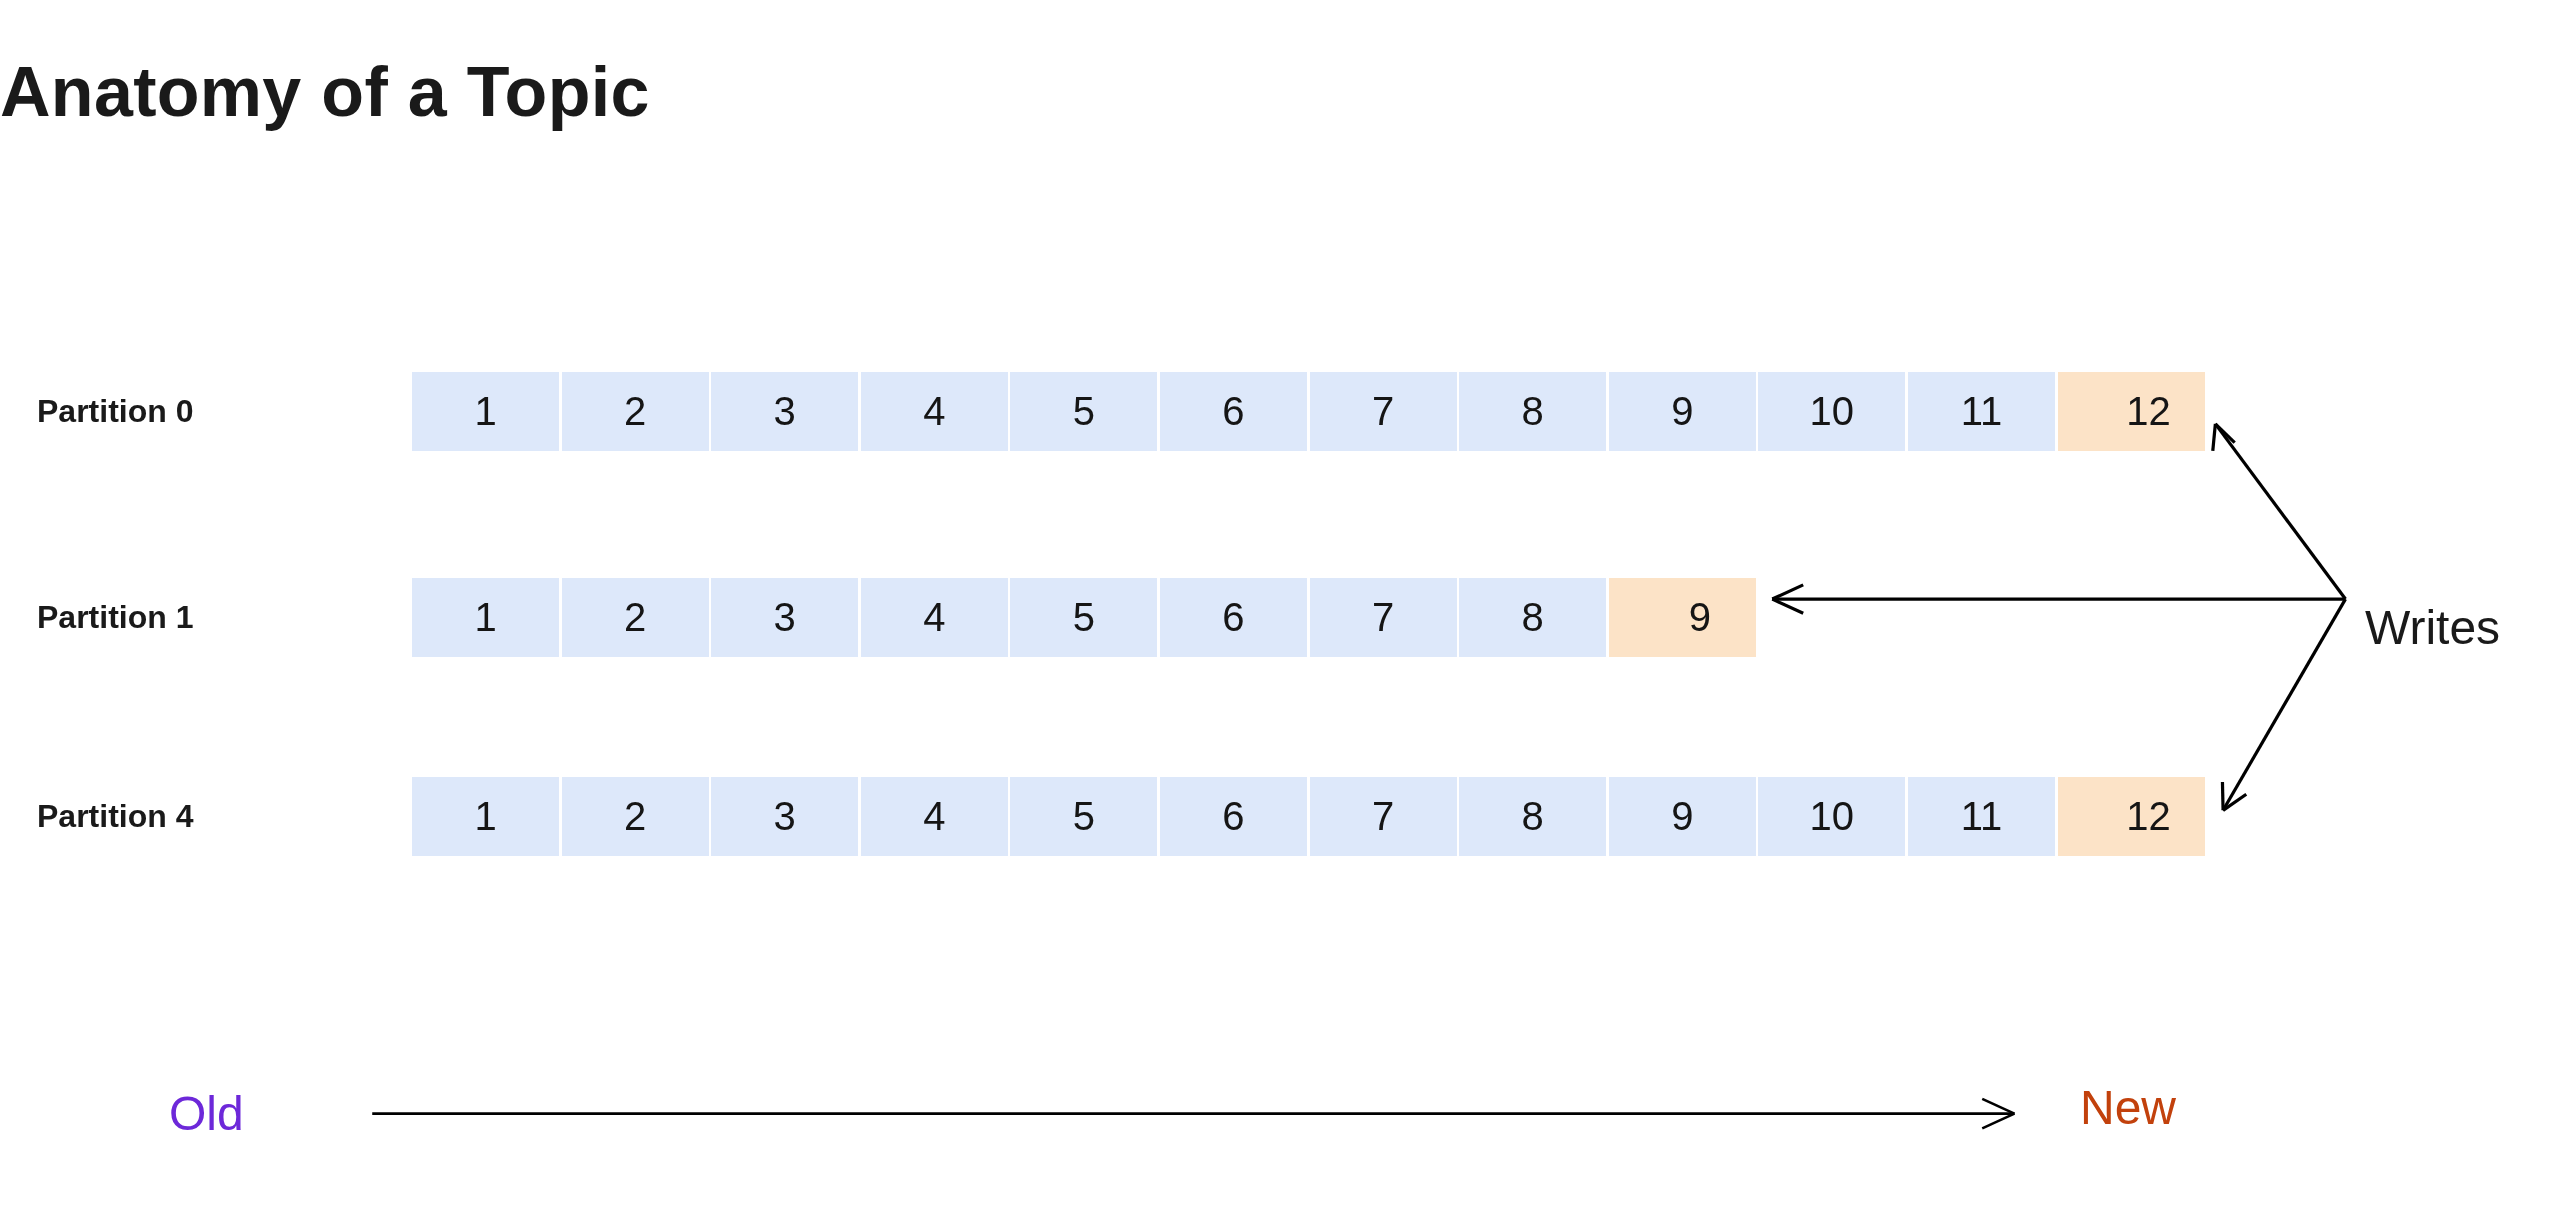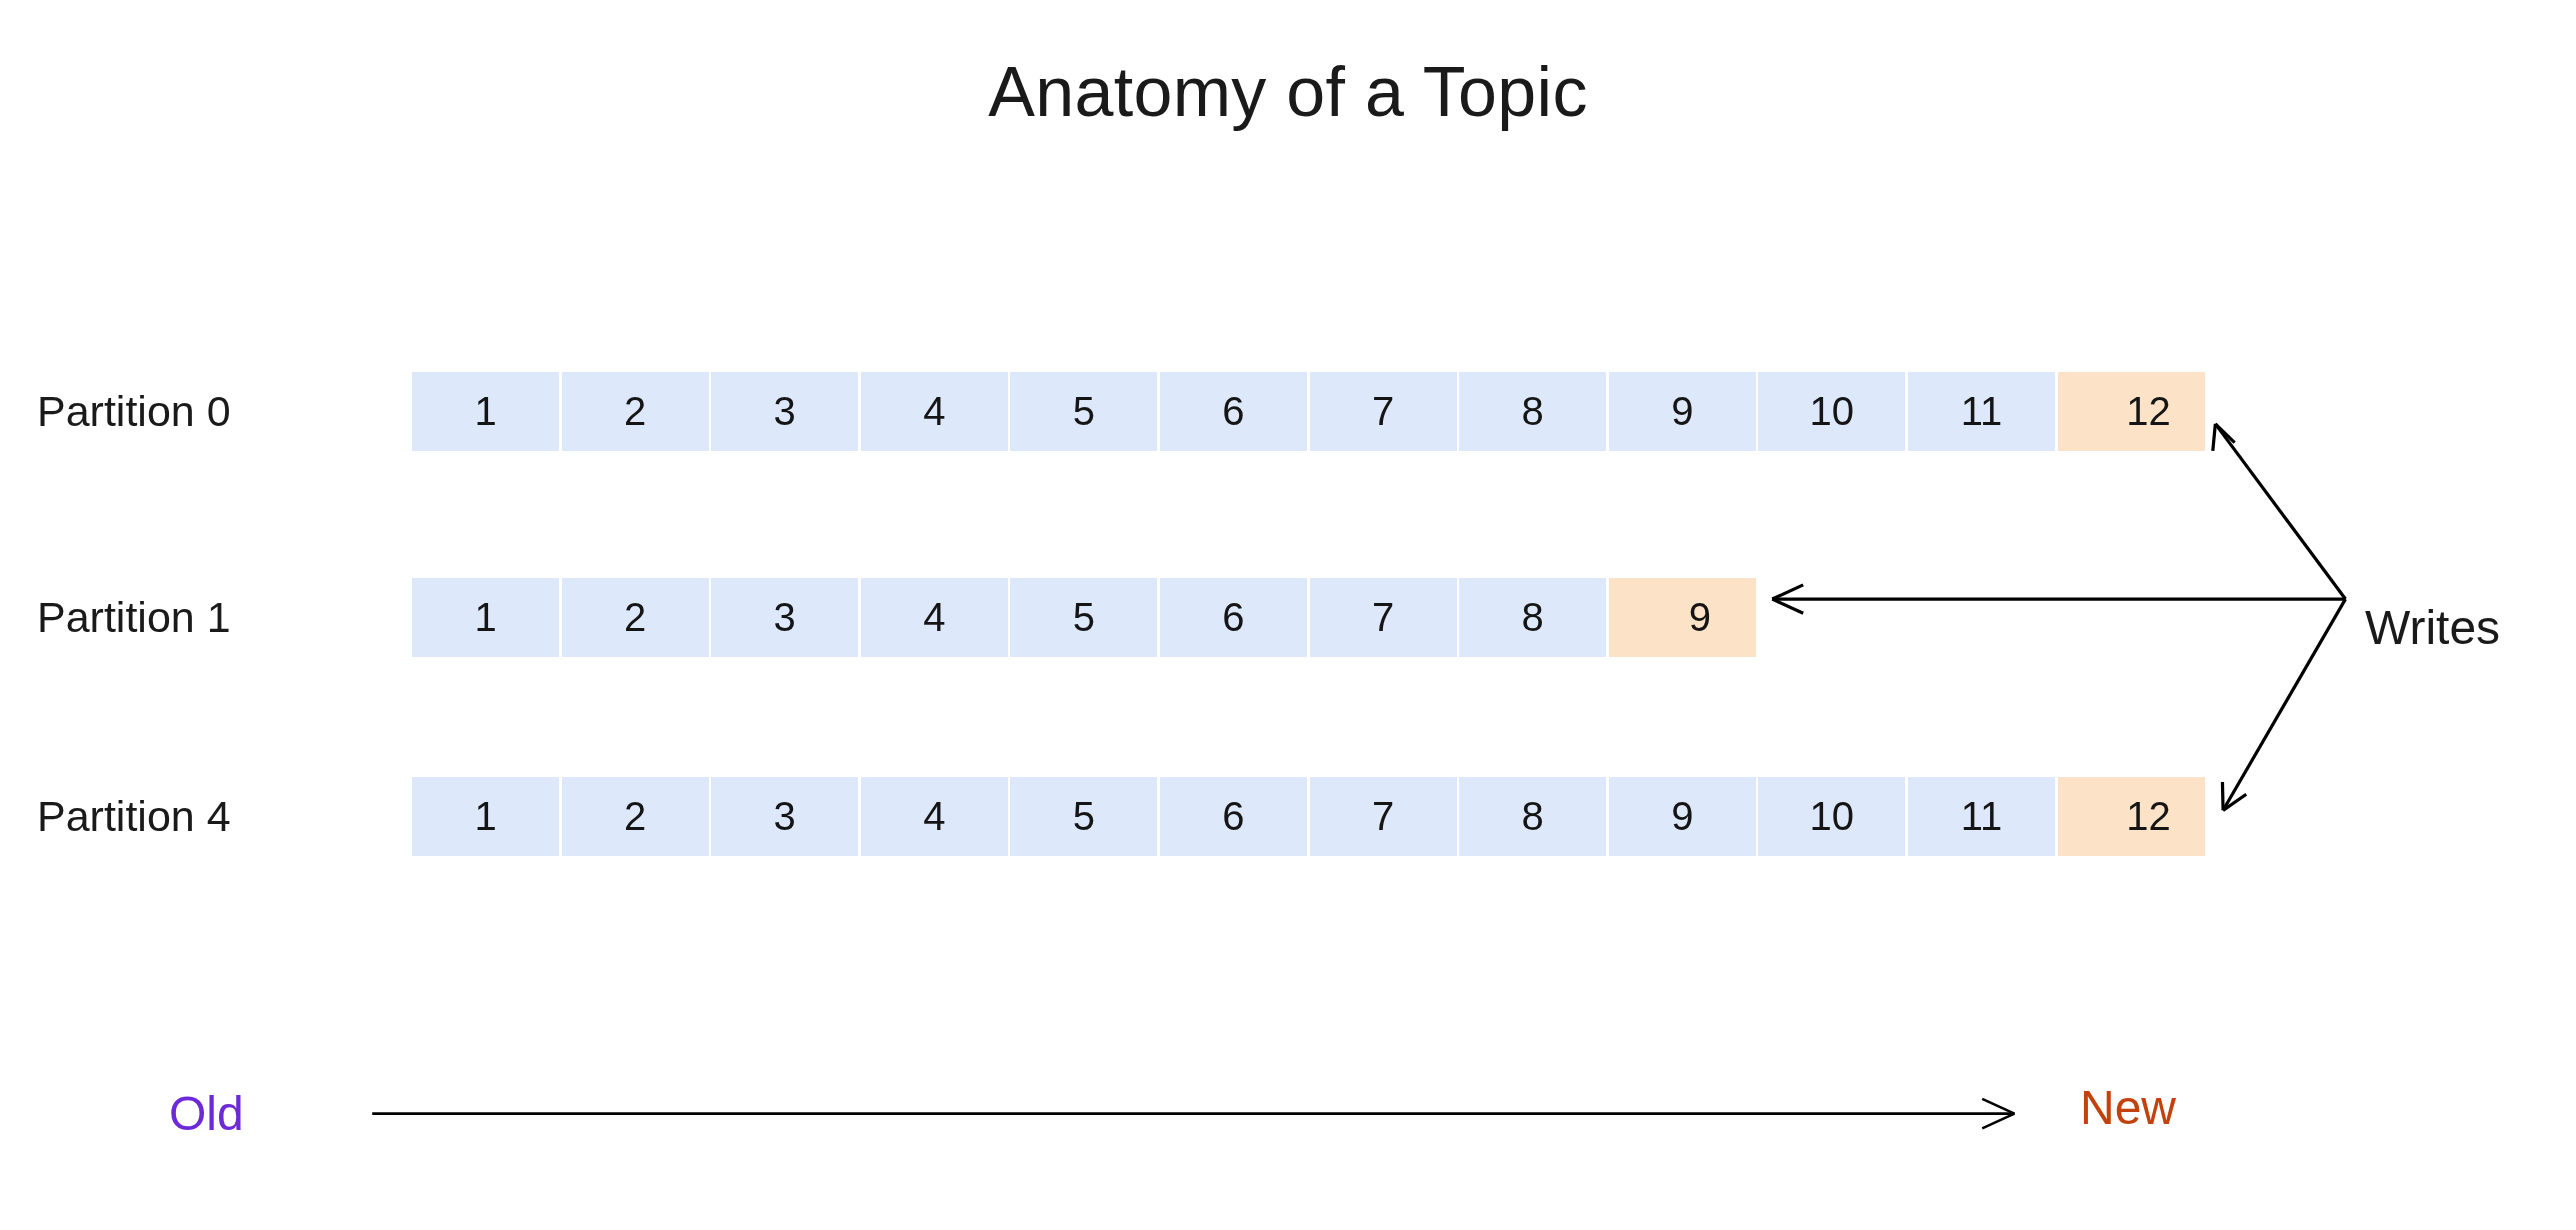--- a/index.html
+++ b/index.html
@@ -20,23 +20,23 @@
     background: #ffffff;
     overflow: hidden;
   }
 
   
   #title {
     position: absolute;
     left: 0;
     top: 57px;
     width: 2576px;
-    text-align: center;
+    text-align: left;
     font-size: 70px;
-    font-weight: 400;
+    font-weight: 700;
     letter-spacing: 0.3px;
     line-height: 1;
     color: #1a1a1a;
     white-space: nowrap;
   }
 
   
   .partition-row {
     position: absolute;
     left: 0;
@@ -46,22 +46,22 @@
   #row-0 { top: 372px; }
   #row-1 { top: 578px; }
   #row-2 { top: 777px; }
 
   .partition-label {
     position: absolute;
     left: 37px;
     top: 0;
     height: 79px;
     line-height: 79px;
-    font-size: 43px;
-    font-weight: 400;
+    font-size: 32px;
+    font-weight: 700;
     color: #1a1a1a;
     white-space: nowrap;
   }
 
   .cells {
     position: absolute;
     left: 412px;
     top: 0;
     height: 79px;
     display: flex;

